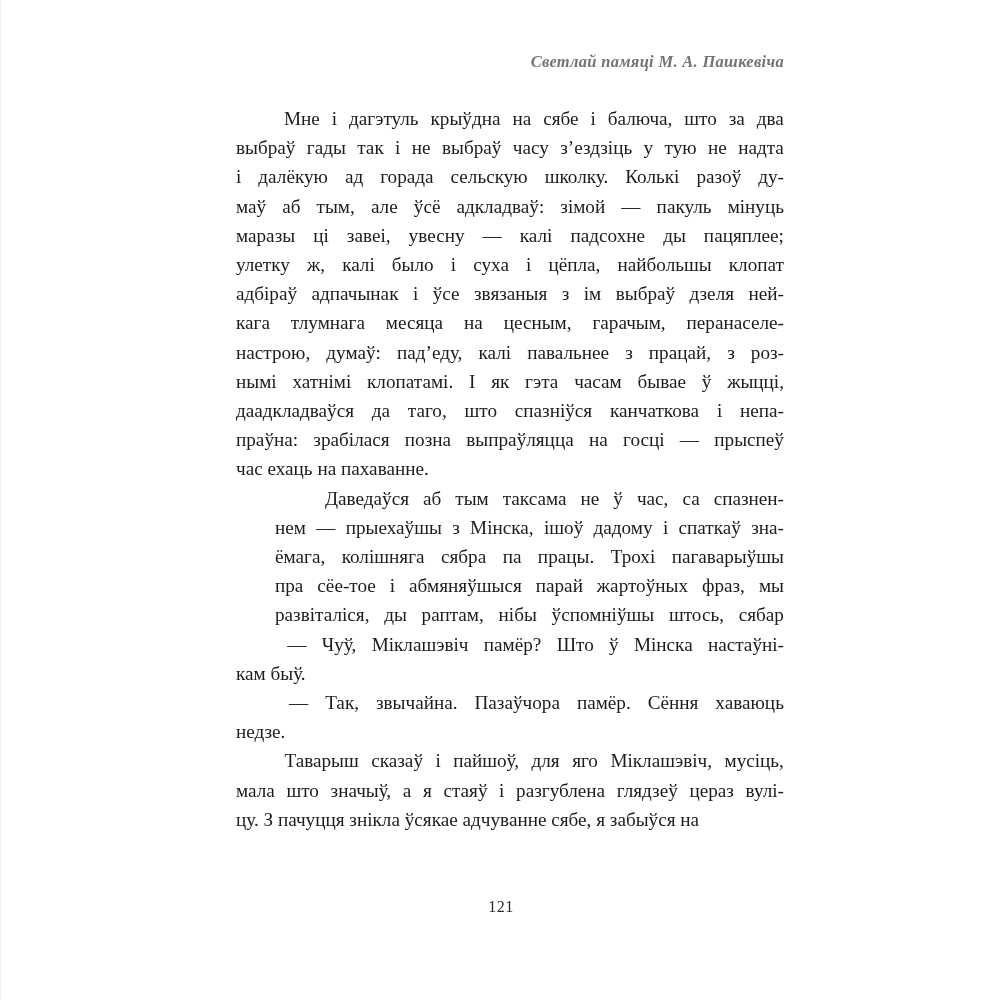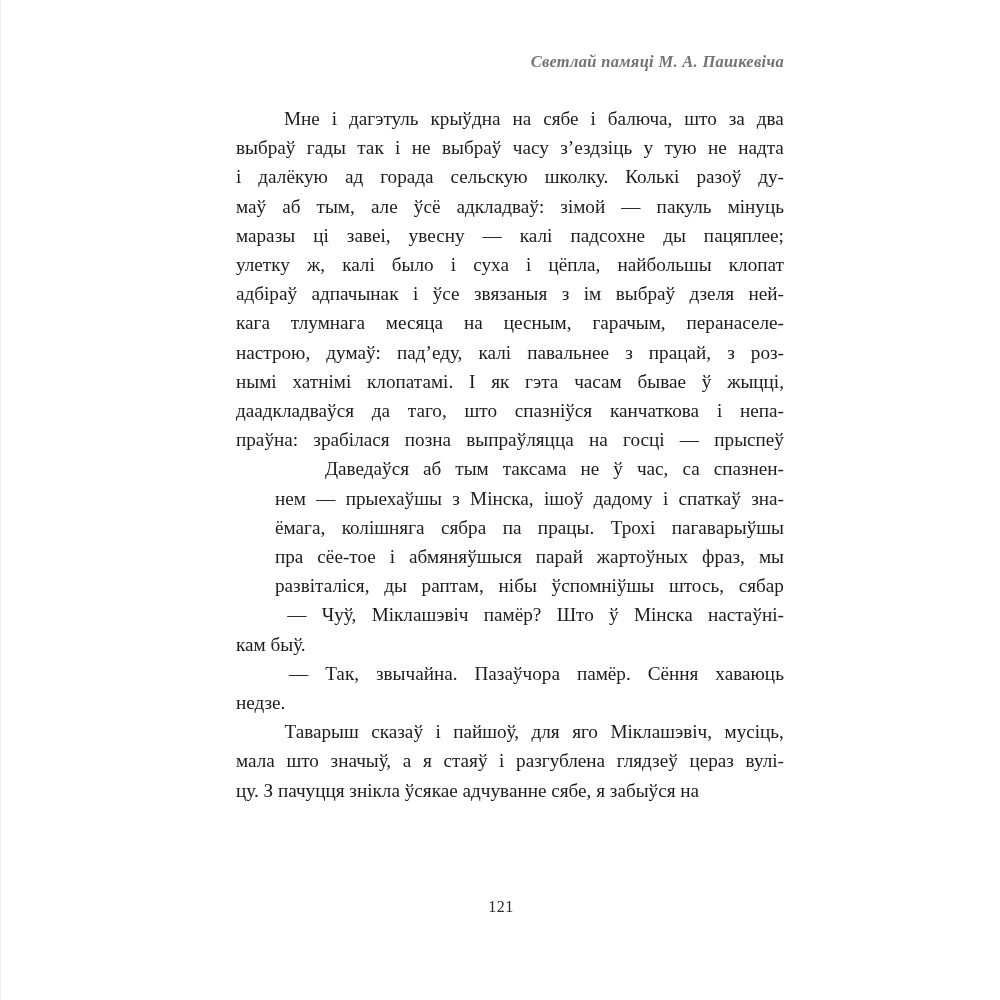--- a/index.html
+++ b/index.html
@@ -209,20 +209,21 @@
         <span class="ln just">
           <span>праўна:</span>
           <span>зрабілася</span>
           <span>позна</span>
           <span>выпраўляцца</span>
           <span>на</span>
           <span>госці</span>
           <span>—</span>
           <span>прыспеў</span>
         </span>
+        <span class="ln">час ехаць на пахаванне.</span>
       </p>
       <p style="text-indent: 0px; margin-left: 39px;">
         <span class="ln just">
           <span style="display: inline-block; width: 36px;"></span>
           <span>Даведаўся</span>
           <span>аб</span>
           <span>тым</span>
           <span>таксама</span>
           <span>не</span>
           <span>ў</span>

